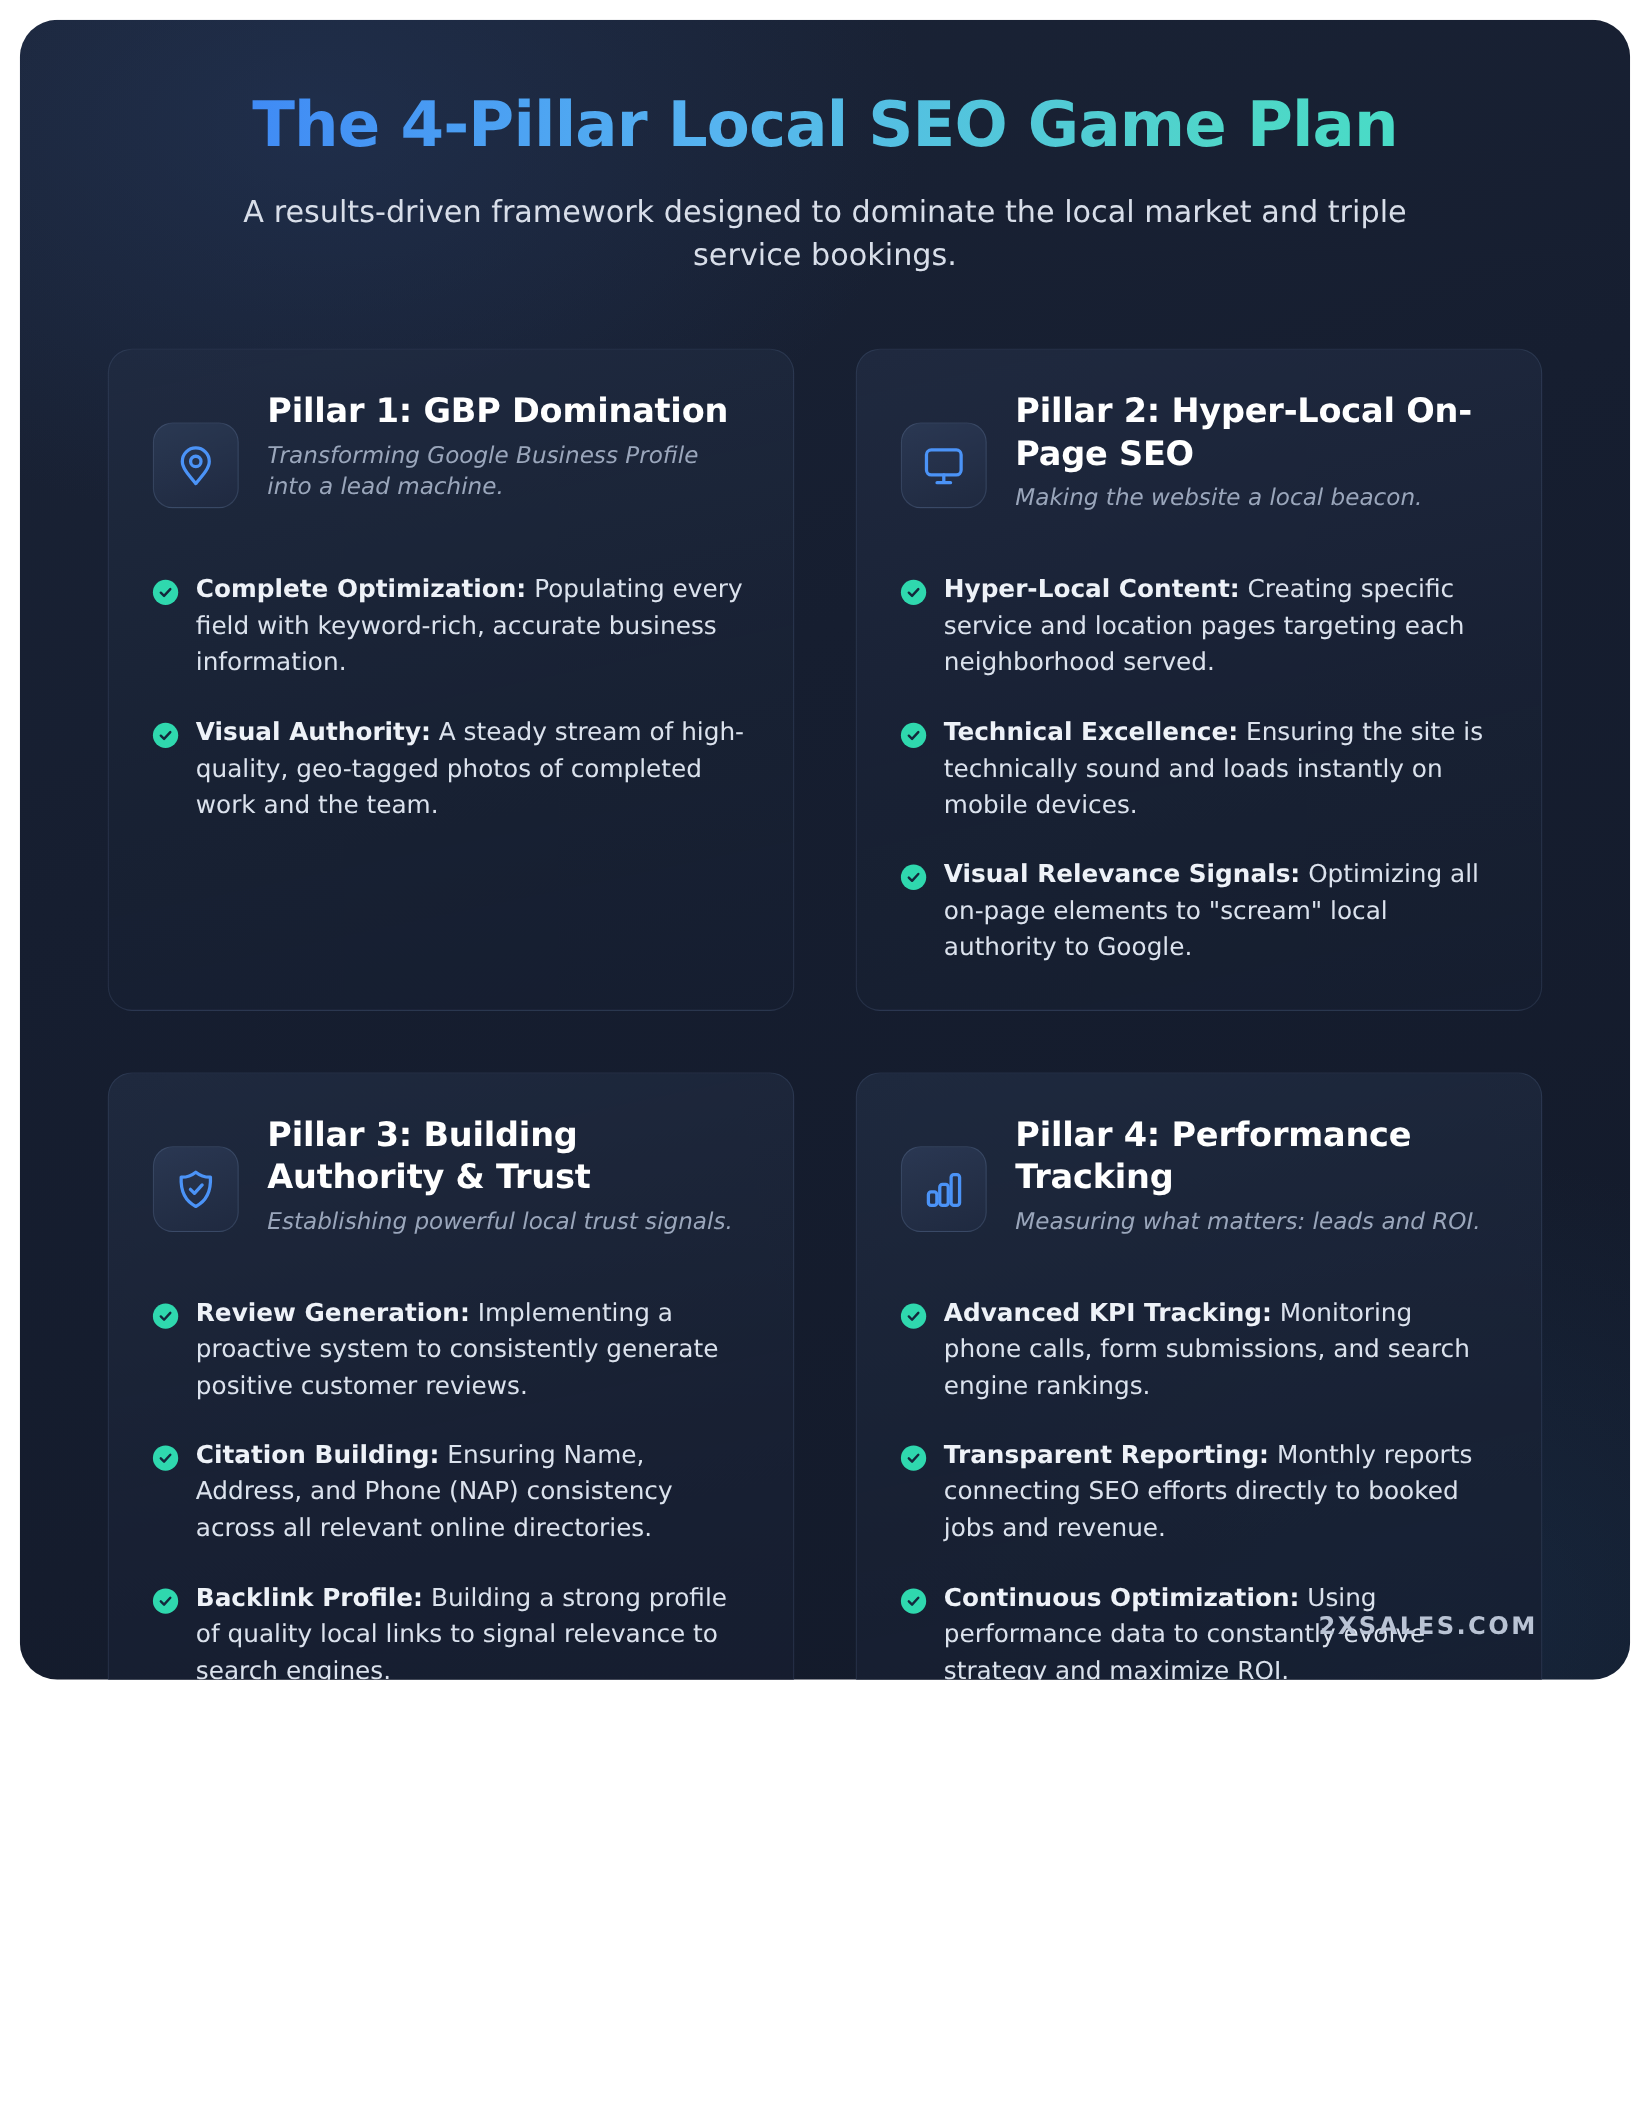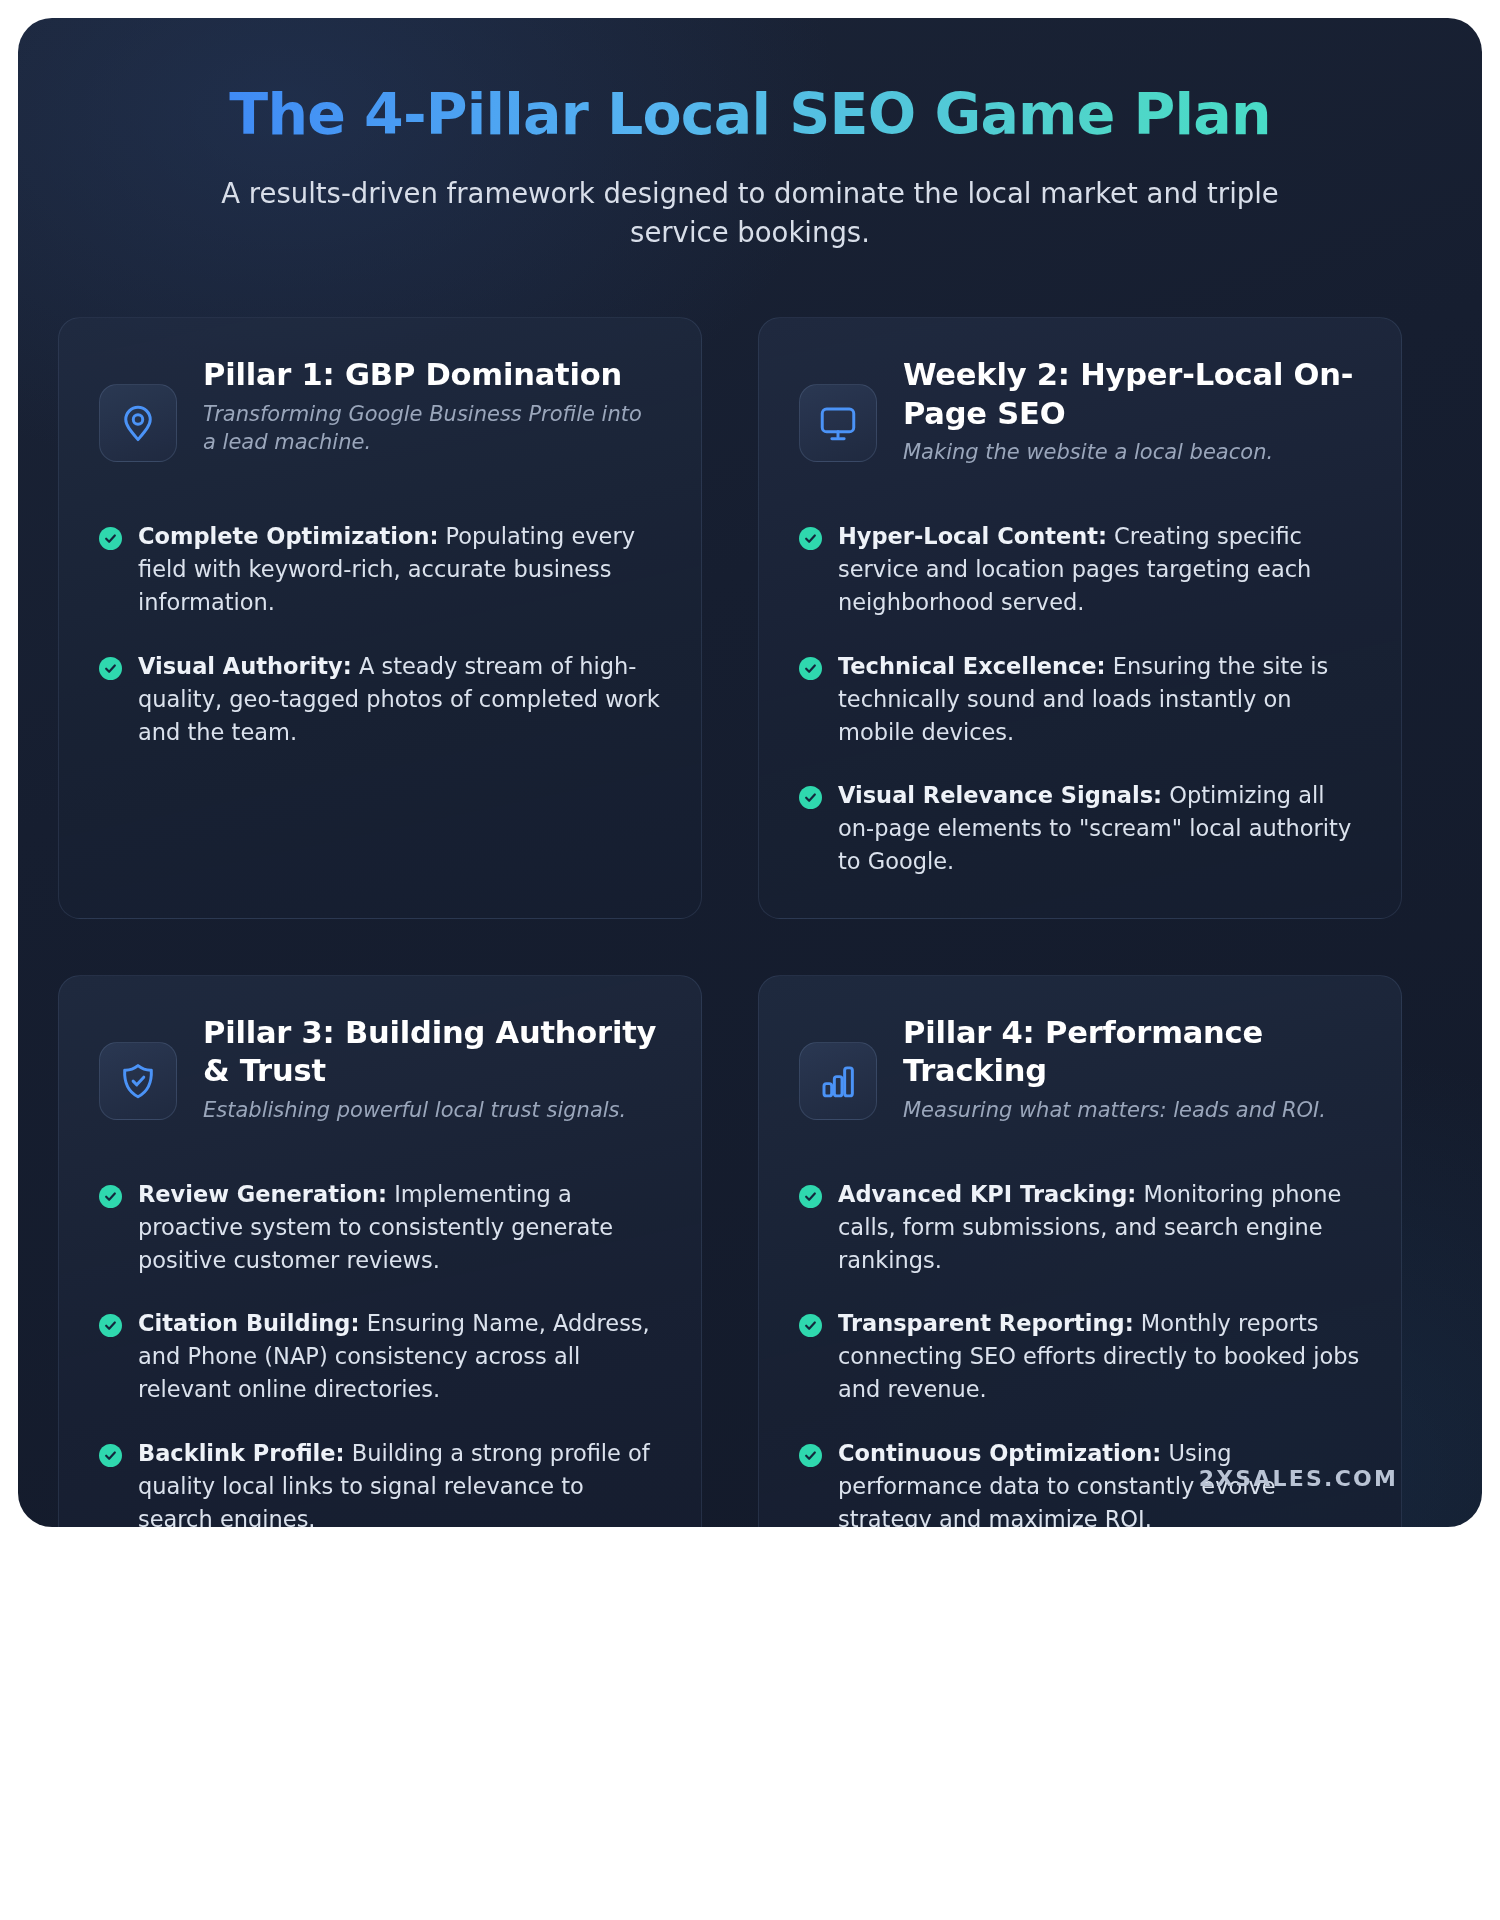--- a/index.html
+++ b/index.html
@@ -44,21 +44,21 @@
     margin: 28px auto 0 auto;
     max-width: 1060px;
     font-size: 27.5px;
     line-height: 1.45;
     color: #d8dee9;
     font-weight: 400;
   }
 
   
   .grid {
-    margin: 64px 80px 0 40px;
+    margin: 64px 80px 0 80px;
     display: grid;
     grid-template-columns: 1fr 1fr;
     gap: 56px 56px;
   }
 
   .card {
     position: relative;
     border-radius: 22px;
     border: 1px solid rgba(120,145,185,0.16);
     background: linear-gradient(168deg, rgba(33,44,66,0.82) 0%, rgba(25,34,53,0.80) 58%, rgba(22,30,48,0.78) 100%);
@@ -197,21 +197,21 @@
     <div class="card">
       <div class="card-head">
         <div class="icon-box">
           <svg width="42" height="42" viewBox="0 0 24 24" fill="none" stroke="#4b93f7" stroke-width="1.7" stroke-linecap="round" stroke-linejoin="round">
             <rect x="3" y="4" width="18" height="13" rx="2.5"></rect>
             <path d="M12 17v3"></path>
             <path d="M8.5 21h7"></path>
           </svg>
         </div>
         <div class="head-text">
-          <div class="card-title">Weekly 2: Hyper-Local On-Page SEO</div>
+          <div class="card-title">Pillar 2: Hyper-Local On-Page SEO</div>
           <div class="card-sub">Making the website a local beacon.</div>
         </div>
       </div>
       <div class="bullets">
         <div class="bullet">
           <span class="check">
             <svg width="13" height="13" viewBox="0 0 24 24" fill="none" stroke="#13283c" stroke-width="4" stroke-linecap="round" stroke-linejoin="round">
                 <path d="M4 12.5l5.5 5.5L20 6.5"></path>
               </svg>
           </span>

